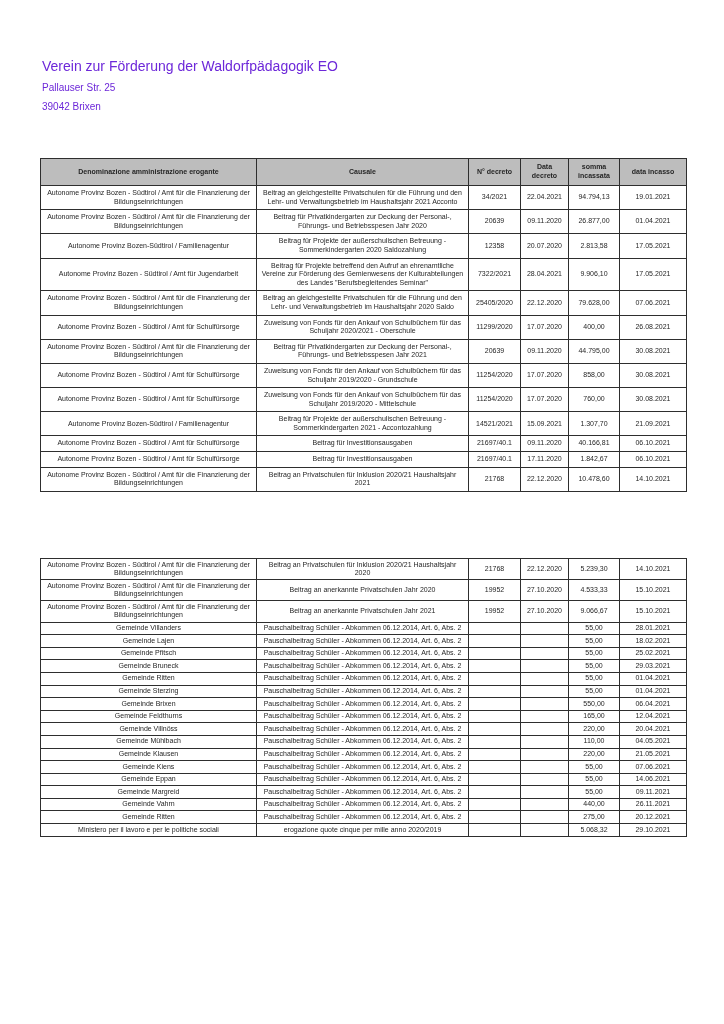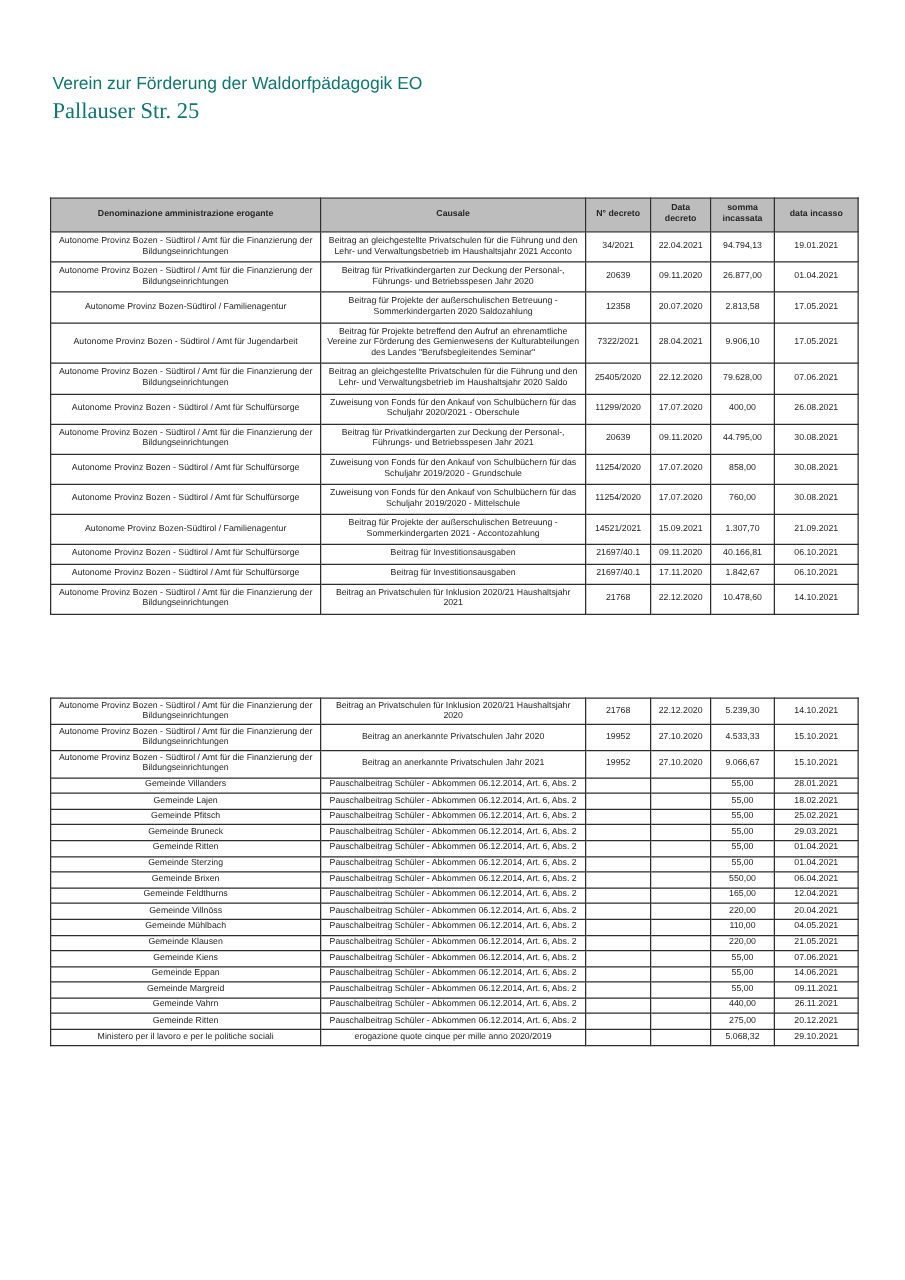--- a/index.html
+++ b/index.html
@@ -3,23 +3,23 @@
 <meta charset="utf-8">
 <style>
   html, body { margin: 0; padding: 0; }
   body {
     width: 724px; height: 1024px;
     background: #ffffff;
     font-family: "Liberation Sans", sans-serif;
   }
   .page { position: relative; width: 724px; height: 1024px; background: #ffffff; overflow: hidden; }
 
-  .letterhead { position: absolute; left: 42px; top: 56px; color: #0f766e; }
+  .letterhead { position: absolute; left: 42px; top: 56px; color: #6d28d9; }
   .org  { font-size: 14px; line-height: 20px; margin-bottom: 3px; }
-  .addr { font-size: 18px; line-height: 18.5px; font-family: Liberation Serif, serif; }
+  .addr { font-size: 10px; line-height: 18.5px; }
 
   table {
     position: absolute; left: 40px; width: 646px;
     border-collapse: collapse; table-layout: fixed;
     color: #262626;
   }
   #table1 { top: 158px; }
   #table2 { top: 558px; }
 
   th, td {
@@ -33,20 +33,21 @@
   #table2 td { padding: 1.5px 3px; }
 </style>
 </head>
 <body>
 
 <div class="page">
 
   <header class="letterhead">
     <div class="org">Verein zur Förderung der Waldorfpädagogik EO</div>
     <div class="addr">Pallauser Str. 25</div>
+    <div class="addr">39042 Brixen</div>
   </header>
 
   <table id="table1">
     <colgroup>
       <col style="width:216px">
         <col style="width:212px">
         <col style="width:52px">
       <col style="width:48px">
         <col style="width:51px">
         <col style="width:67px">

